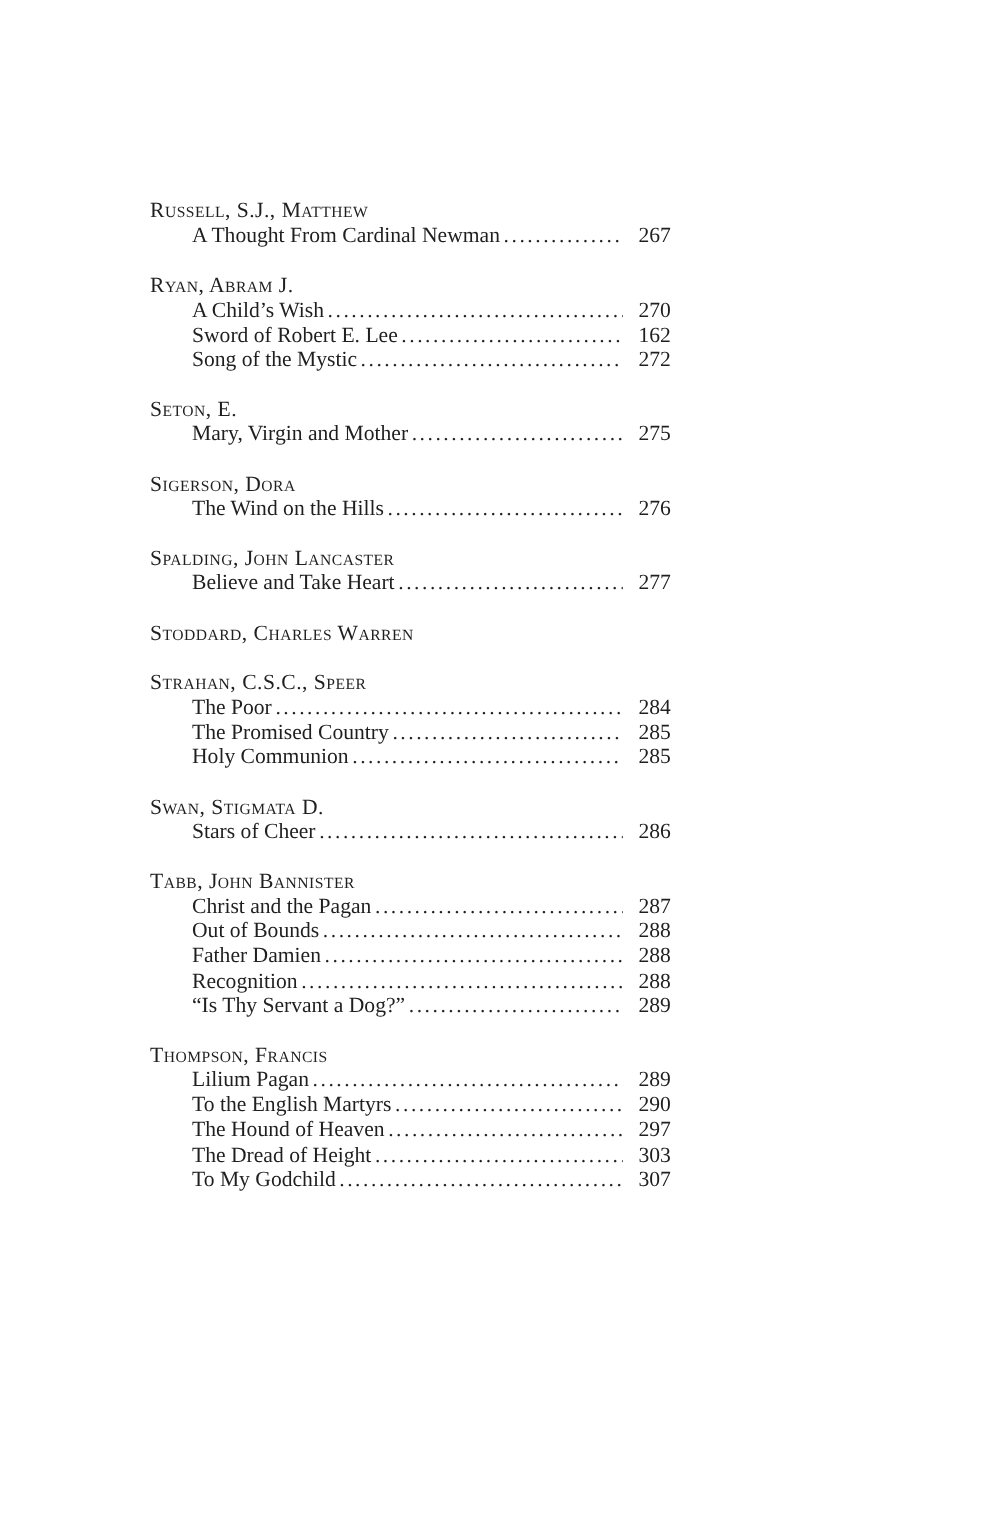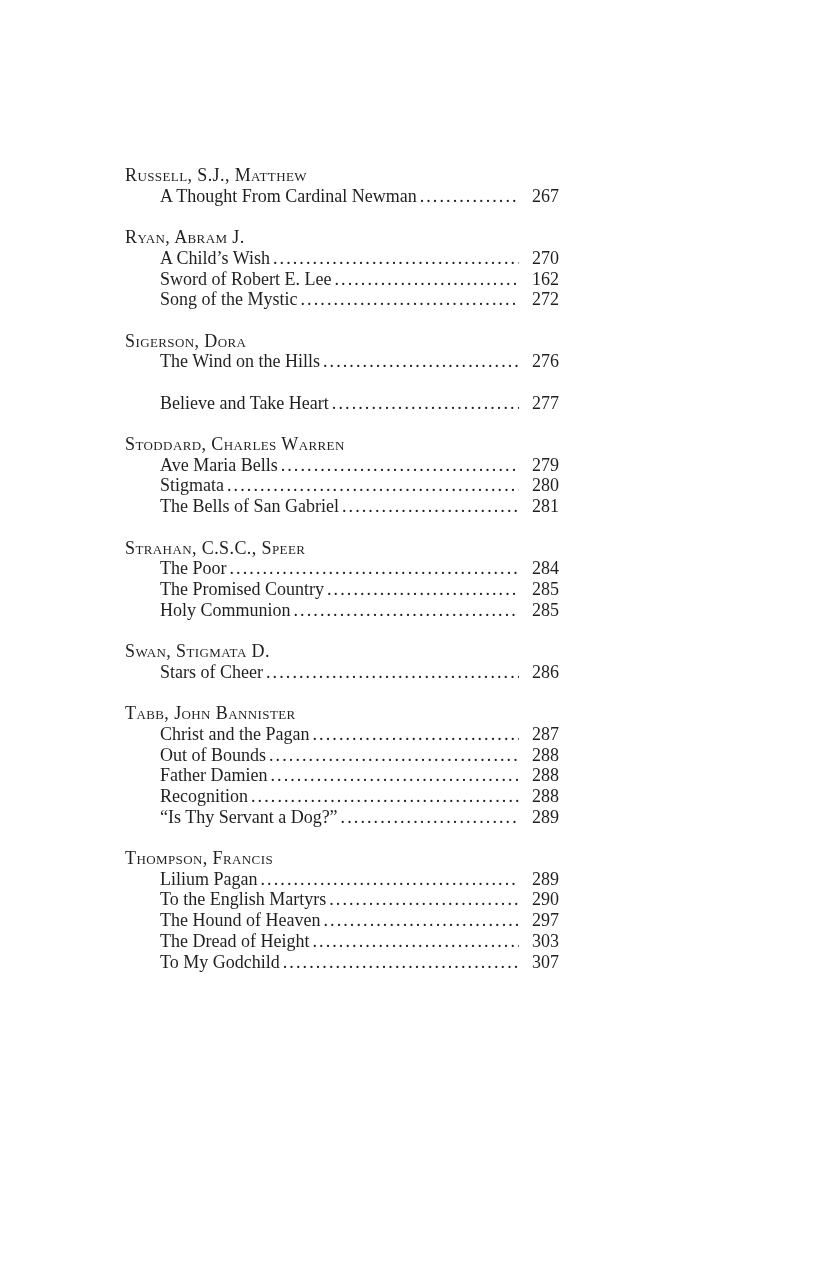--- a/index.html
+++ b/index.html
@@ -100,63 +100,55 @@
   </div>
 
   <div class="entry">
     <span class="title">Song of the Mystic</span>
     <span class="leader"></span>
     <span class="pagenum">272</span>
   </div>
 </div>
   </section>
 
+  <section class="toc-section">
+    <div class="author">Seton, E.</div>
+    <div class="entries">
+  <div class="entry">
+    <span class="title">Mary, Virgin and Mother</span>
+    <span class="leader"></span>
+    <span class="pagenum">275</span>
+  </div>
+</div>
+  </section>
 
   <section class="toc-section">
     <div class="author">Sigerson, Dora</div>
     <div class="entries">
   <div class="entry">
     <span class="title">The Wind on the Hills</span>
     <span class="leader"></span>
     <span class="pagenum">276</span>
   </div>
 </div>
   </section>
 
   <section class="toc-section">
+    <div class="author">Spalding, John Lancaster</div>
     <div class="entries">
   <div class="entry">
     <span class="title">Believe and Take Heart</span>
     <span class="leader"></span>
     <span class="pagenum">277</span>
   </div>
 </div>
   </section>
 
   <section class="toc-section">
     <div class="author">Stoddard, Charles Warren</div>
-    <div class="entries">
-  <div class="entry">
-    <span class="title">Ave Maria Bells</span>
-    <span class="leader"></span>
-    <span class="pagenum">279</span>
-  </div>
-
-  <div class="entry">
-    <span class="title">Stigmata</span>
-    <span class="leader"></span>
-    <span class="pagenum">280</span>
-  </div>
-
-  <div class="entry">
-    <span class="title">The Bells of San Gabriel</span>
-    <span class="leader"></span>
-    <span class="pagenum">281</span>
-  </div>
-</div>
   </section>
 
   <section class="toc-section">
     <div class="author">Strahan, C.S.C., Speer</div>
     <div class="entries">
   <div class="entry">
     <span class="title">The Poor</span>
     <span class="leader"></span>
     <span class="pagenum">284</span>
   </div>

